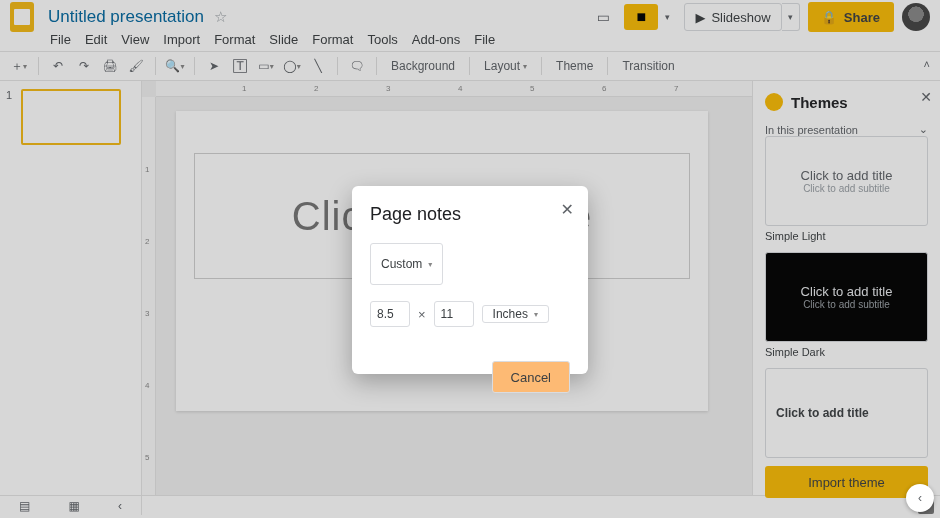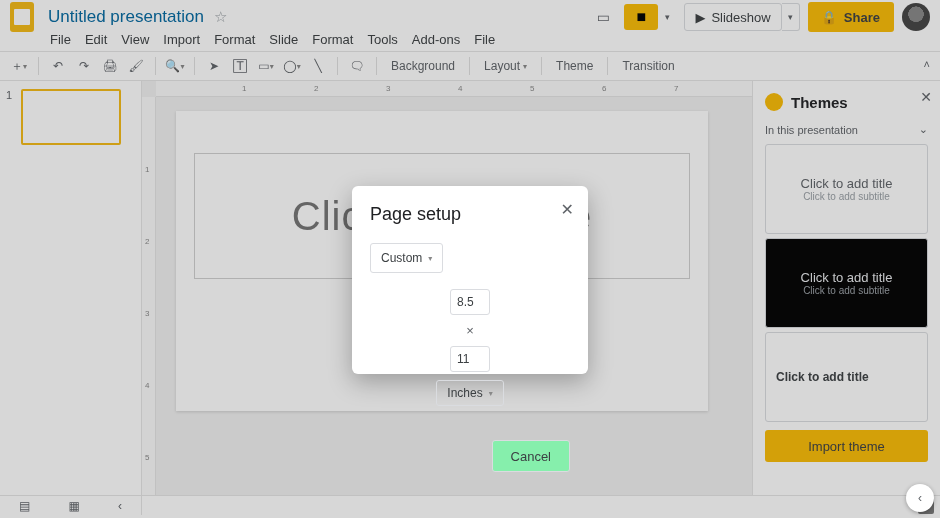--- a/index.html
+++ b/index.html
@@ -38,47 +38,47 @@
   .ruler-h { position:absolute; left:14px; right:0; top:0; height:16px; background:#fafafa; border-bottom:1px solid #e5e5e5; font-size:8px; color:#888; }
   .ruler-h span { position:absolute; top:3px; }
   .ruler-v { position:absolute; left:0; top:16px; bottom:0; width:14px; background:#fafafa; border-right:1px solid #e5e5e5; font-size:8px; color:#888; }
   .ruler-v span { position:absolute; left:3px; }
   .slide { position:absolute; left:34px; top:30px; width:532px; height:300px; background:#fff; box-shadow:0 1px 3px rgba(0,0,0,0.15); }
   .title-ph { position:absolute; left:18px; right:18px; top:42px; height:126px; border:1px solid #d0d0d0; display:flex; align-items:center; justify-content:center; font-size:40px; color:#757575; letter-spacing:1px; overflow:hidden; white-space:nowrap; }
 
   .themes { width:188px; border-left:1px solid #e5e5e5; padding:8px 12px; font-size:12px; color:#3c4043; position:relative; }
   .themes-hdr { display:flex; align-items:center; gap:8px; font-size:15px; color:#202124; padding:4px 0 12px;font-weight:bold; }
   .themes-close { position:absolute; right:8px; top:8px; color:#5f6368; font-size:14px; }
-  .inpres { font-size:11px; color:#5f6368; display:flex; justify-content:space-between; align-items:center; margin-bottom:8px; }
+  .inpres { font-size:11px; color:#5f6368; display:flex; justify-content:space-between; align-items:center; }
   .theme-card { border:1px solid #dadce0; border-radius:3px; height:90px; display:flex; flex-direction:column; align-items:center; justify-content:center; font-size:12px; color:#5f6368; margin-bottom:4px; }
   .theme-card.dark { background:#000; color:#bbb; }
   .theme-card.streamline { background:#fff; align-items:flex-start; padding:10px; }
   .theme-card .sub { font-size:10px; color:#9aa0a6; }
   .theme-label { font-size:11px; color:#3c4043; margin-bottom:10px; }
   .import-btn { background:#fbbc04; border-radius:3px; height:32px; display:flex; align-items:center; justify-content:center; font-size:13px; color:#3c4043; font-weight:500; margin-top:8px; }
 
   
   .footer { height:20px; border-top:1px solid #e5e5e5; display:flex; align-items:center; font-size:12px; color:#5f6368; }
   .footer-left { width:142px; display:flex; align-items:center; justify-content:space-around; border-right:1px solid #e5e5e5; height:100%; }
   .footer-text { padding-left:10px; }
   .footer-right { margin-left:auto; width:28px; height:20px; display:flex; align-items:center; justify-content:center; }
   .explore-ico { width:16px; height:16px; background:#777; border-radius:2px; }
 
   
   .veil { position:absolute; inset:0; background:rgba(32,33,36,0.18); pointer-events:none; }
   .modal { position:absolute; left:352px; top:186px; width:236px; height:188px; background:#fff; border-radius:6px; box-shadow:0 8px 24px rgba(0,0,0,0.28); padding:18px 18px 16px; }
   .modal h2 { margin:0 0 18px 0; font-size:18px; font-weight:400; color:#202124; }
   .modal-close { position:absolute; right:14px; top:14px; font-size:16px; color:#5f6368; cursor:pointer; }
-  .dd { display:inline-flex; align-items:center; gap:6px; height:30px; padding:0 10px; border:1px solid #dadce0; border-radius:3px; font-size:12px; color:#3c4043; }
-  .dims-row { display:flex; align-items:center; gap:8px; margin-top:16px;flex-direction:column; }
+  .dd { display:inline-flex; align-items:center; gap:6px; height:42px; padding:0 10px; border:1px solid #dadce0; border-radius:3px; font-size:12px; color:#3c4043; }
+  .dims-row { display:flex; align-items:center; gap:8px; margin-top:16px; }
   .num-in { width:40px; height:26px; border:1px solid #dadce0; border-radius:3px; font-size:12px; color:#3c4043; padding:0 6px; }
   .mult { color:#5f6368; font-size:13px; }
   .btn-row { display:flex; justify-content:flex-end; gap:10px; margin-top:34px; }
   .btn { height:32px; padding:0 18px; border-radius:3px; font-size:13px; display:flex; align-items:center; justify-content:center; }
-  .btn-cancel { border:1px solid #dadce0; color:#3c4043; background:#86efac; }
+  .btn-cancel { border:1px solid #dadce0; color:#3c4043; background:#fdba74; }
   .btn-apply { background:#fbbc04; color:#202124; font-weight:600; }
 
   .fab { position:absolute; right:6px; bottom:6px; width:28px; height:28px; border-radius:50%; background:#fff; box-shadow:0 1px 4px rgba(0,0,0,0.3); display:flex; align-items:center; justify-content:center; font-size:12px; color:#5f6368; }
 </style>
 </head>
 <body>
 
 <div class="titlebar">
   <div class="logo"></div>
   <div class="doctitle">Untitled presentation</div>
@@ -180,25 +180,27 @@
     <div class="themes-close">✕</div>
     <div class="inpres">
       <span>In this presentation</span>
         <span>⌄</span>
     </div>
 
     <div class="theme-card">
       <div style="font-size:13px;color:#5f6368">Click to add title</div>
       <div class="sub">Click to add subtitle</div>
     </div>
+    <div class="theme-label">Simple Light</div>
 
     <div class="theme-card dark">
       <div style="font-size:13px;color:#e8eaed">Click to add title</div>
       <div class="sub">Click to add subtitle</div>
     </div>
+    <div class="theme-label">Simple Dark</div>
 
     <div class="theme-card streamline">
       <div style="font-size:12px;color:#3c4043;font-weight:600">Click to add title</div>
     </div>
 
     <div class="import-btn">Import theme</div>
   </div>
 </div>
 
 <div class="footer">
@@ -209,30 +211,30 @@
   </div>
   <div class="footer-right">
       <div class="explore-ico"></div>
     </div>
 </div>
 
 <div class="veil"></div>
 
 <div class="modal">
   <div class="modal-close">✕</div>
-  <h2>Page setup</h2>
+  <h2>Page notes</h2>
   <div class="dd">
     <span>Custom</span>
     <span class="tb-caret">▾</span>
   </div>
   <div class="dims-row">
     <input class="num-in" value="8.5" style="">
     <span class="mult">×</span>
     <input class="num-in" value="11" style="">
-    <div class="dd" style="height:26px">
+    <div class="dd" style="height:18px">
       <span>Inches</span>
       <span class="tb-caret">▾</span>
     </div>
   </div>
   <div class="btn-row">
     <div class="btn btn-cancel">Cancel</div>
   </div>
 </div>
 
 <div class="fab">‹</div>

